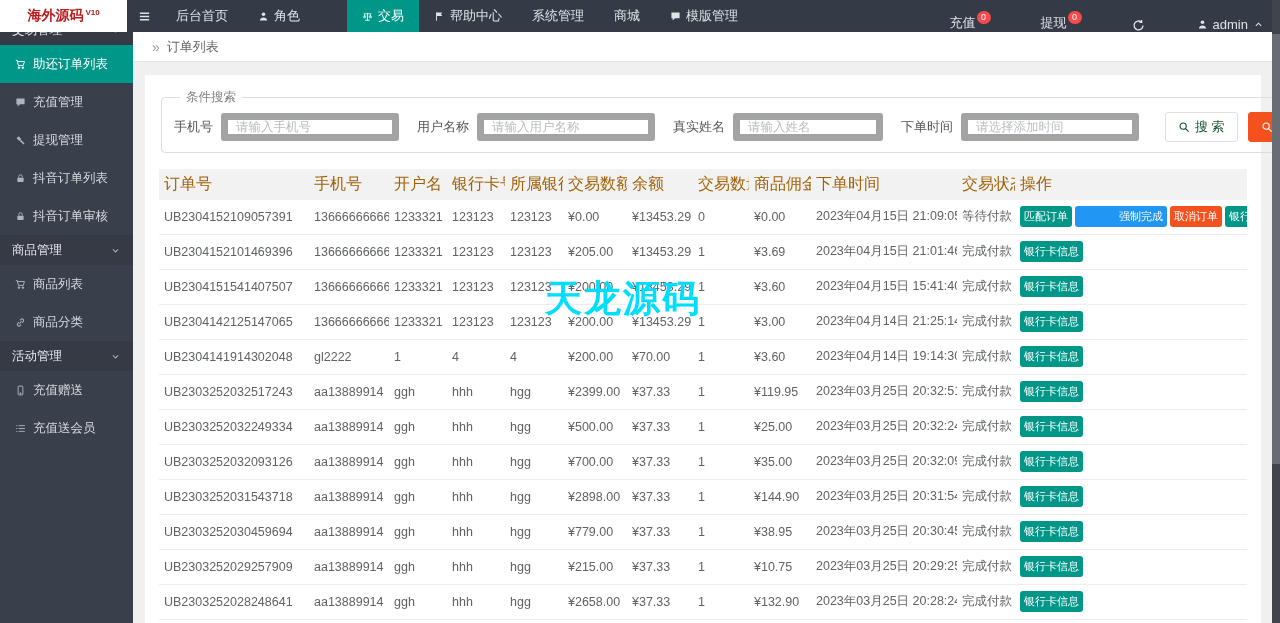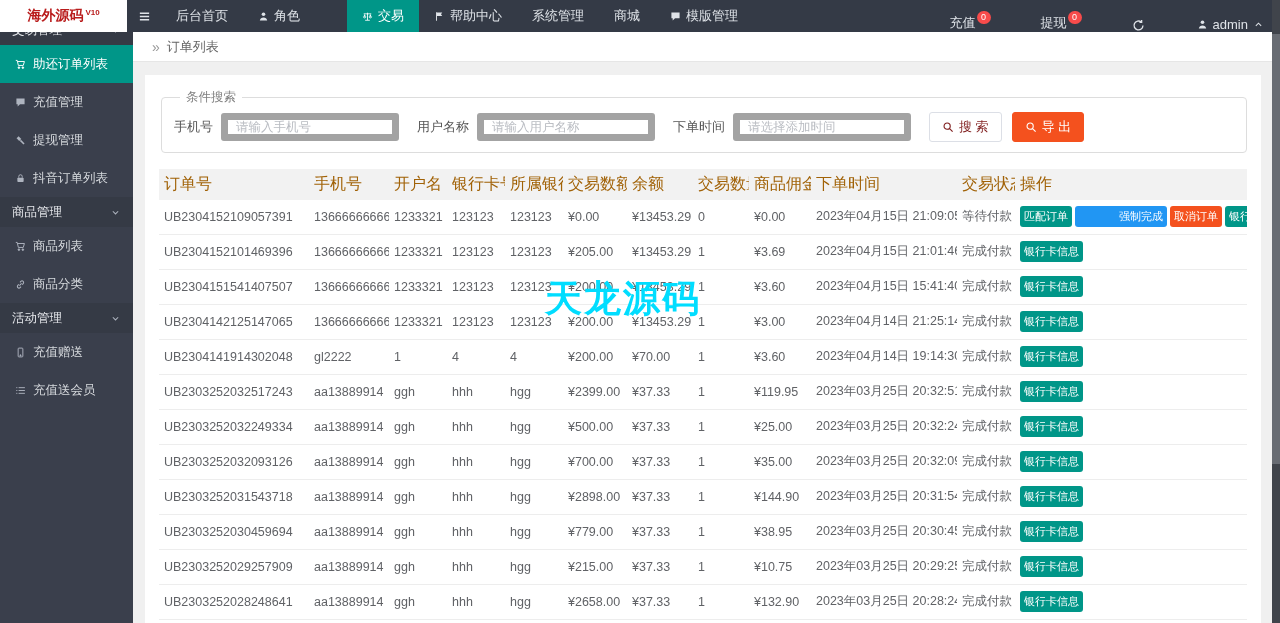--- a/index.html
+++ b/index.html
@@ -56,21 +56,21 @@
   .srow { display:flex; align-items:center; margin-top:4px; }
   .fgroup { display:flex; align-items:center; margin-right:18px; }
   .fgroup label { font-size:13px; color:#555; margin-right:8px; white-space:nowrap; }
   .fgroup input { height:28px; width:178px; border:7px solid #a3a3a3; border-radius:3px;
     padding:0 8px; font-size:12.5px; color:#333; outline:none;
     font-family:"Liberation Sans","DejaVu Sans",sans-serif; }
   .fgroup input::placeholder { color:#b9bcc2; }
   .fgroup.narrow input { width:150px; }
   .btn { height:30px; display:inline-flex; align-items:center; gap:5px; padding:0 12px;
     border-radius:3px; font-size:13px; cursor:pointer; border:1px solid #dcdfe6;
-    background:#fff; color:#7f1d1d; white-space:nowrap; }
+    background:#fff; color:#14532d; white-space:nowrap;margin-left:8px; }
   .btn .icn { width:12px; height:12px; }
   .btn.primary { background:#f4511e; border-color:#f4511e; color:#fff; margin-left:10px; }
 
   
   table.grid { width:100%; border-collapse:collapse; table-layout:fixed; margin-top:16px; }
   table.grid th { background:#f2f2f2; font-weight:normal; text-align:left; font-size:16px;
     color:#a16207; padding:5px 5px; white-space:nowrap; overflow:hidden; }
   table.grid td { font-size:12.5px; color:#606266; padding:6px 5px 7px;
     border-bottom:1px solid #ededed; white-space:nowrap; overflow:hidden; }
   .abtn { display:inline-block; padding:3px 4px; border-radius:3px; color:#fff;
@@ -219,20 +219,29 @@
     </div>
     <div class="side-item">
       <span class="icn sm">
         <svg viewBox="0 0 14 14">
           <rect x="3" y="6" width="8" height="5.6" rx="1" fill="currentColor"></rect>
           <path d="M4.8 6V4.4a2.2 2.2 0 0 1 4.4 0V6" fill="none" stroke="currentColor" stroke-width="1.2"></path>
         </svg>
       </span>
       <span>抖音订单列表</span>
     </div>
+    <div class="side-item">
+      <span class="icn sm">
+        <svg viewBox="0 0 14 14">
+          <rect x="3" y="6" width="8" height="5.6" rx="1" fill="currentColor"></rect>
+          <path d="M4.8 6V4.4a2.2 2.2 0 0 1 4.4 0V6" fill="none" stroke="currentColor" stroke-width="1.2"></path>
+        </svg>
+      </span>
+      <span>抖音订单审核</span>
+    </div>
     <div class="side-group">
       <span>商品管理</span>
       <span class="icn sm">
         <svg viewBox="0 0 14 14" fill="none" stroke="currentColor" stroke-width="1.3">
           <path d="M3.6 5.4L7 8.8l3.4-3.4"></path>
         </svg>
       </span>
     </div>
     <div class="side-item">
       <span class="icn sm">
@@ -290,20 +299,24 @@
       <fieldset class="search">
         <legend>条件搜索</legend>
         <div class="srow">
           <div class="fgroup">
             <label>手机号</label>
             <input type="text" placeholder="请输入手机号" style="">
           </div>
           <div class="fgroup">
             <label>用户名称</label>
             <input type="text" placeholder="请输入用户名称" style="">
+          </div>
+          <div class="fgroup narrow">
+            <label>真实姓名</label>
+            <input type="text" placeholder="请输入姓名" style="">
           </div>
           <div class="fgroup">
             <label>下单时间</label>
             <input type="text" placeholder="请选择添加时间" style="">
           </div>
           <button class="btn" id="btn-search">
             <span class="icn" id="search-ic1">
                 <svg viewBox="0 0 14 14" fill="none" stroke="currentColor" stroke-width="1.3">
                   <circle cx="6" cy="6" r="3.6"></circle>
                   <path d="M8.8 8.8L12.4 12.4"></path>

